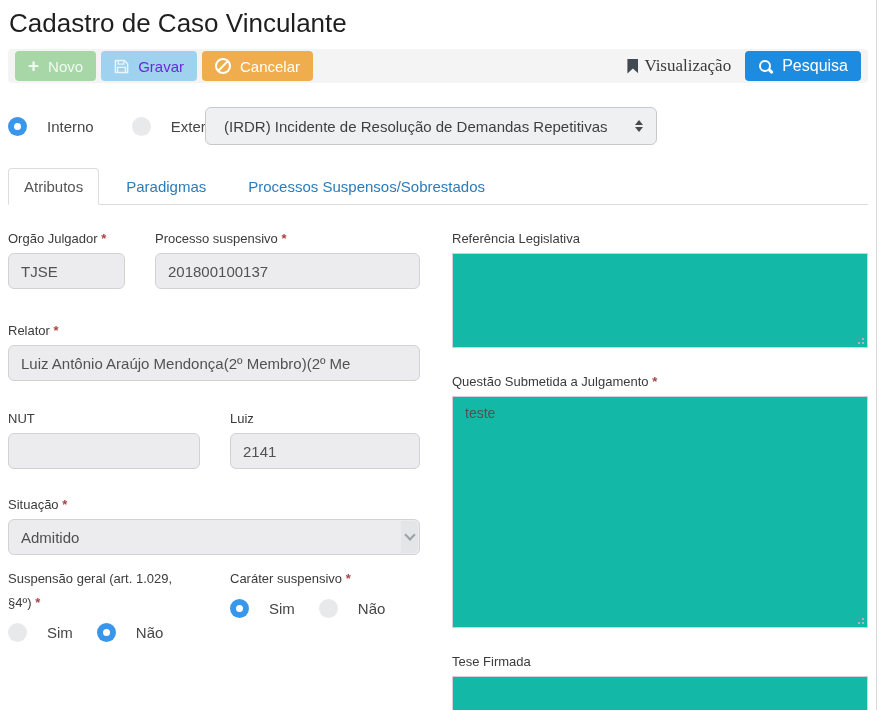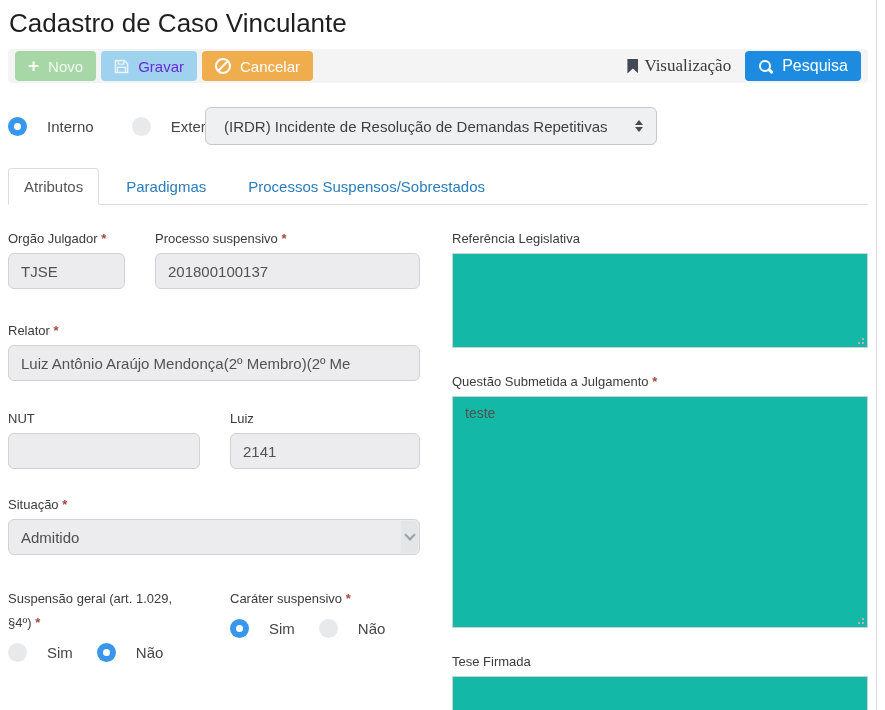--- a/index.html
+++ b/index.html
@@ -87,21 +87,21 @@
   .f-tema { width: 190px; margin-left: 30px; flex: none; }
   .row-situacao { margin-top: 24px; }
   .sel-situacao { position: relative; display: flex; align-items: center; height: 36px;
     background: #ececee; border: 1px solid #d2d2d4; border-radius: 6px; padding: 0 28px 0 12px;
     font-size: 15px; color: #4f4f4f; cursor: default; }
   .sel-zone { position: absolute; right: 1px; top: 1px; bottom: 1px; width: 17px;
     background: #e3e5e7; border-radius: 0 5px 5px 0; display: flex; align-items: center;
     justify-content: center; }
   .chevron-down-icon { width: 8px; height: 8px; border-right: 2px solid #9aa0a6;
     border-bottom: 2px solid #9aa0a6; transform: rotate(45deg); margin-top: -4px; }
-  .row-radios { margin-top: 32px; }
+  .row-radios { margin-top: 12px; }
   .f-susp { width: 192px; flex: none; }
   .f-susp .field-label { max-width: 170px; }
   .f-carater { margin-left: 30px; flex: 1; }
   .radio-group { display: flex; align-items: center; margin-top: 8px; }
   .radio-group .radio-opt + .radio-opt { margin-left: 24px; }
 
   .rfield + .rfield { margin-top: 22px; }
   .ta-referencia { height: 95px; }
   .ta-questao { height: 232px; }
   .ta-tese { height: 62px; }

